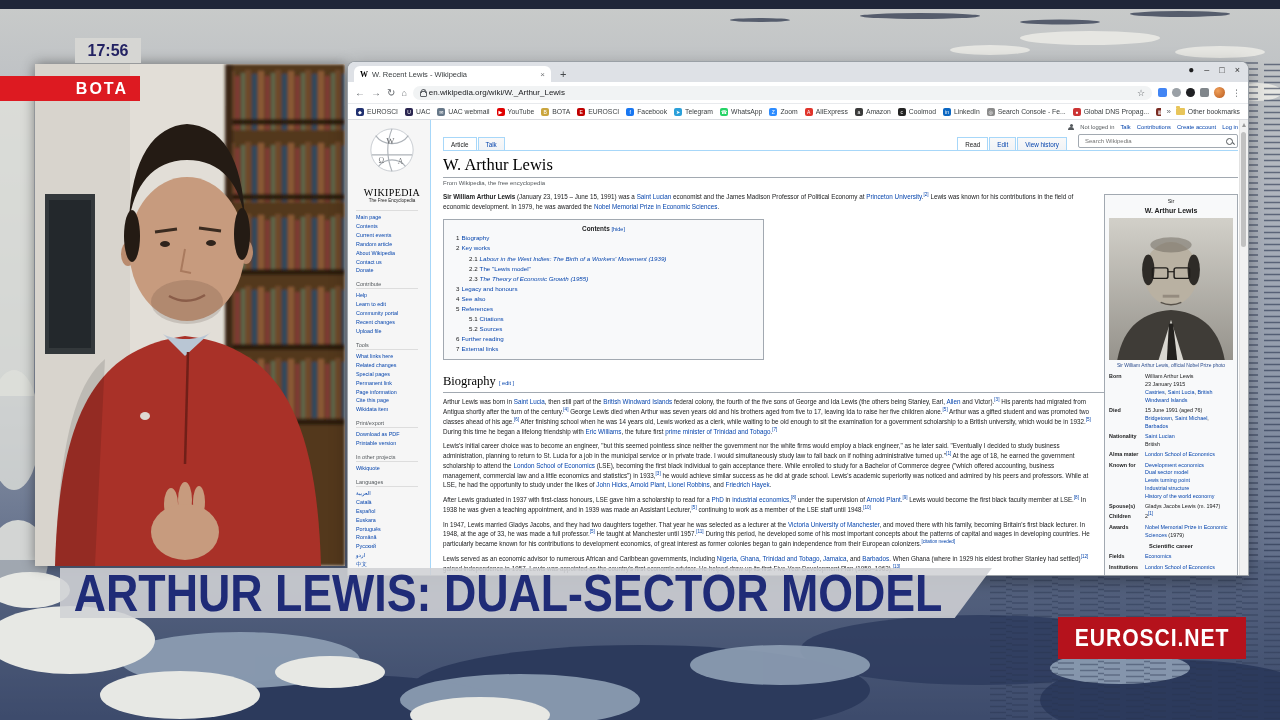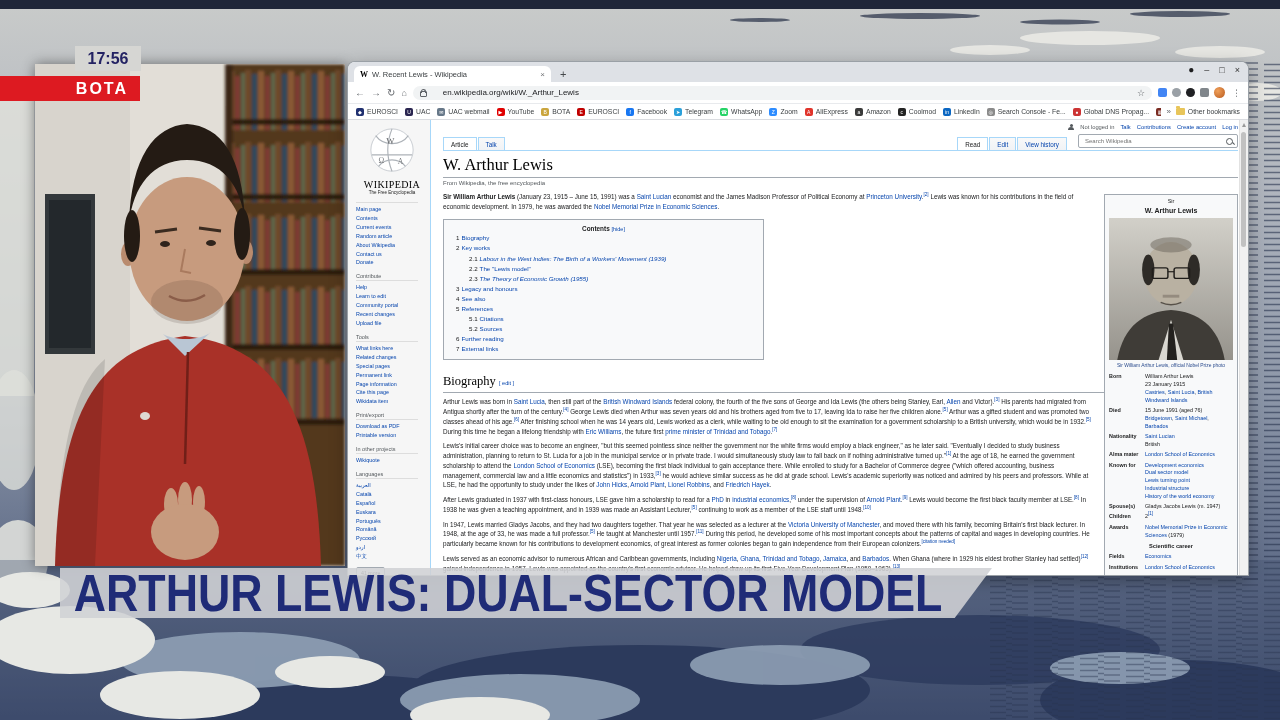--- a/index.html
+++ b/index.html
@@ -1,21 +1,21 @@
 <!DOCTYPE html>
 <html><head>
 <meta charset="utf-8">
 <style>
   html,body{margin:0;padding:0;background:#222;}
   #stage{position:relative;width:1280px;height:720px;overflow:hidden;font-family:"Liberation Sans",sans-serif;}
   #bg{position:absolute;inset:0;z-index:0;}
 
   
   #timebox{position:absolute;left:75px;top:38px;width:66px;height:25px;background:#d6d6d3;color:#232263;
-    font-weight:bold;font-size:16px;display:flex;align-items:center;justify-content:center;z-index:7;margin-top:8px;}
+    font-weight:bold;font-size:16px;display:flex;align-items:center;justify-content:center;z-index:7;}
   #livebadge{position:absolute;left:0;top:76px;width:140px;height:25px;background:#dd1a21;color:#fff;
     font-weight:bold;font-size:16px;letter-spacing:2px;display:flex;align-items:center;justify-content:flex-end;
     padding-right:12px;box-sizing:border-box;z-index:7;}
 
   
   #webcam{position:absolute;left:35px;top:64px;width:310px;height:502px;z-index:2;box-shadow:0 0 12px rgba(0,0,0,.45);overflow:hidden;}
   #webcam svg{display:block;width:100%;height:100%;}
 
   
   #browser{position:absolute;left:348px;top:62px;width:900px;height:513px;background:#fff;z-index:2;
@@ -25,21 +25,21 @@
     padding:0 6px;gap:4px;font-size:7.5px;color:#3c4043;}
   .favicon{font-family:"Liberation Serif",serif;font-weight:bold;font-size:8px;color:#000;}
   .tabtitle{white-space:nowrap;overflow:hidden;flex:1;}
   .tabclose{color:#737578;font-size:8px;}
   .newtab{margin-left:9px;font-size:11px;color:#45484b;line-height:16px;}
   .wincontrols{position:absolute;right:8px;top:2px;display:flex;gap:10px;font-size:9px;color:#333;align-items:center;}
   .wincontrols .dot{font-size:10px;color:#1d1d1f;}
   .toolbar{height:21px;background:#fff;display:flex;align-items:center;padding:0 7px;gap:6px;border-bottom:1px solid #e8eaed;}
   .navic{font-size:10px;color:#5f6368;}
   .home{font-size:9px;}
-  .addr{flex:1;height:14px;background:#f1f3f4;border-radius:7px;display:flex;align-items:center;padding:0 7px;gap:16px;
+  .addr{flex:1;height:14px;background:#f1f3f4;border-radius:7px;display:flex;align-items:center;padding:0 7px;gap:2px;
     font-size:8px;color:#202124;min-width:0;}
   .lock{width:5px;height:4px;border:1px solid #5f6368;border-radius:1px;position:relative;margin-top:3px;flex:none;}
   .lock::before{content:"";position:absolute;left:0.5px;top:-3.5px;width:3px;height:3px;border:1px solid #5f6368;
     border-bottom:none;border-radius:3px 3px 0 0;}
   .urltext{flex:1;white-space:nowrap;overflow:hidden;}
   .star{color:#5f6368;font-size:9px;}
   .extcluster{display:flex;gap:5px;align-items:center;}
   .extic{width:9px;height:9px;border-radius:2px;display:inline-block;}
   .avatar{width:11px;height:11px;border-radius:50%;background:radial-gradient(circle at 35% 35%,#f0a05a,#b95b1e);}
   .menudots{color:#5f6368;font-size:9px;margin-left:2px;}
@@ -53,21 +53,21 @@
   .bkmore{color:#5f6368;font-size:8px;margin:0 5px;}
   .otherbk{display:flex;align-items:center;gap:3px;flex:none;}
   .folder{width:9px;height:7px;background:#e8c55a;border-radius:1px;position:relative;display:inline-block;}
   .folder::before{content:"";position:absolute;top:-2px;left:0;width:4px;height:2px;background:#e8c55a;border-radius:1px 1px 0 0;}
 
   
   .page{position:absolute;top:58px;left:0;right:0;bottom:0;background:#f6f6f6;}
   .wsidebar{position:absolute;left:0;top:0;width:82px;bottom:0;padding:4px 2px 0 8px;box-sizing:border-box;
     font-size:5.4px;overflow:hidden;}
   .wlogo{text-align:center;margin:2px 0 6px;}
-  .wordmark{font-family:"Liberation Serif",serif;font-size:10px;letter-spacing:.4px;color:#000;margin-top:2px;}
+  .wordmark{font-family:"Liberation Serif",serif;font-size:10px;letter-spacing:.4px;color:#000;margin-top:10px;}
   .tagline{font-size:4.5px;color:#222;}
   .sbhead{color:#54595d;margin:6px 0 2px;font-size:5.5px;border-bottom:1px solid #ddd;padding-bottom:1px;width:62px;}
   .sblink{display:block;line-height:1.65;color:#0645ad;text-decoration:none;}
   .sbmore{display:inline-block;border:1px solid #a2a9b1;border-radius:2px;padding:1.5px 4px;margin-top:6px;
     font-size:5.3px;color:#202122;background:#f8f9fa;}
   .wmain{position:absolute;left:82px;right:8px;top:0;bottom:0;background:#fff;border-left:1px solid #a7d7f9;
     padding:2px 2px 0 12px;overflow:hidden;}
   .personal{display:flex;justify-content:flex-end;gap:6px;font-size:5.8px;align-items:center;height:10px;}
   .usr{width:6px;height:6px;display:inline-block;position:relative;}
   .usr::before{content:"";position:absolute;left:1.5px;top:0;width:3px;height:3px;border-radius:50%;background:#54595d;}
@@ -722,14 +722,17 @@
 
       <div class="wscroll">
         <div class="wthumb"></div>
       </div>
     </div>
   </div>
 
   <div id="band1">
     <span class="bt">ARTHUR LEWIS: DUAL-SECTOR MODEL</span>
   </div>
+  <div id="brand">
+    <span>EUROSCI.NET</span>
+  </div>
 
 </div>
 
 </body></html>

